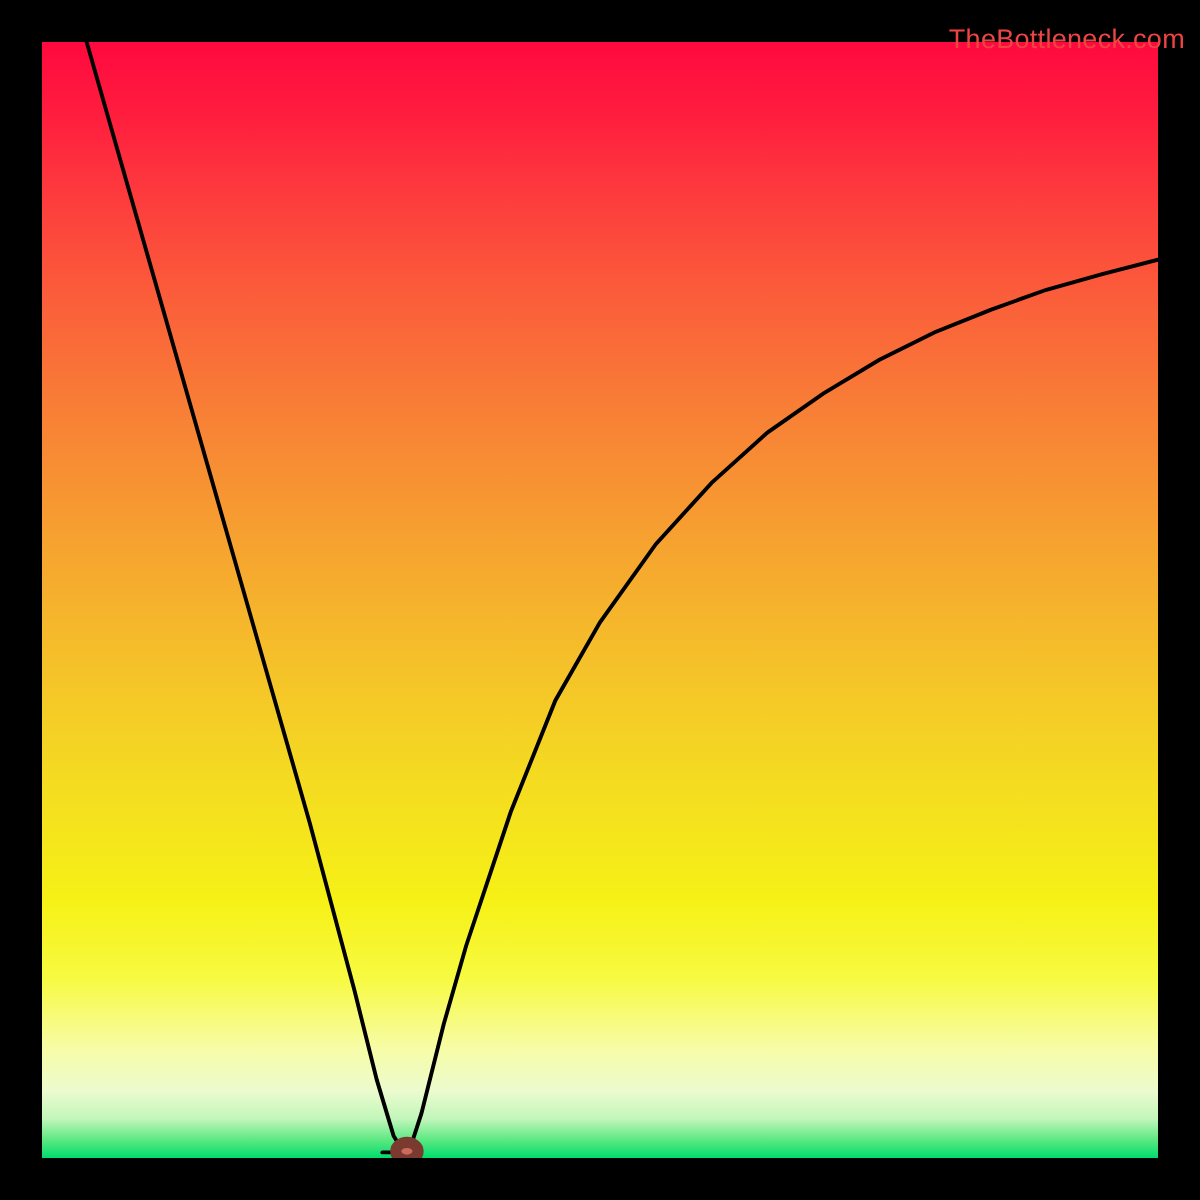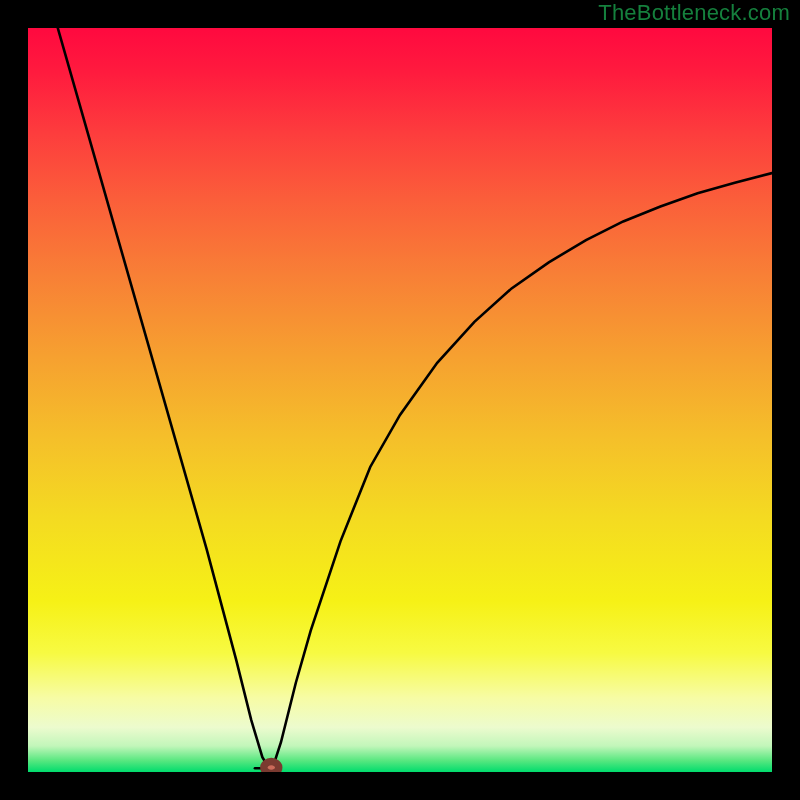--- a/index.html
+++ b/index.html
@@ -12,24 +12,24 @@
     overflow: hidden;
   }
   .frame {
     position: relative;
     width: 800px;
     height: 800px;
     background: #000;
   }
   .watermark {
     position: absolute;
-    top: 0;
+    top: 16px;
     right: 10px;
-    color: #15803d;
-    font-size: 22px;
+    color: #ef4444;
+    font-size: 18px;
     font-weight: 500;
     letter-spacing: 0.2px;
     z-index: 10;
   }
   .plot-area {
     position: absolute;
     left: 28px;
     top: 28px;
     width: 744px;
     height: 744px;

